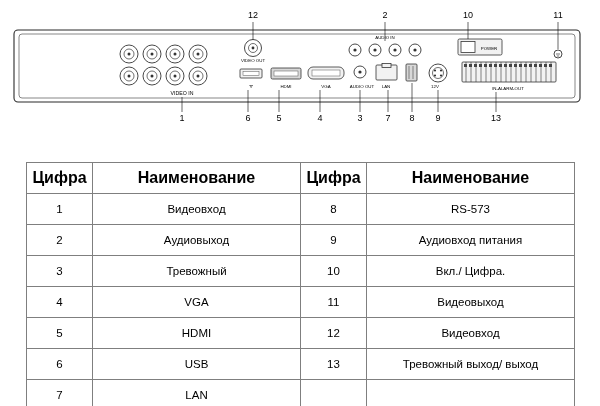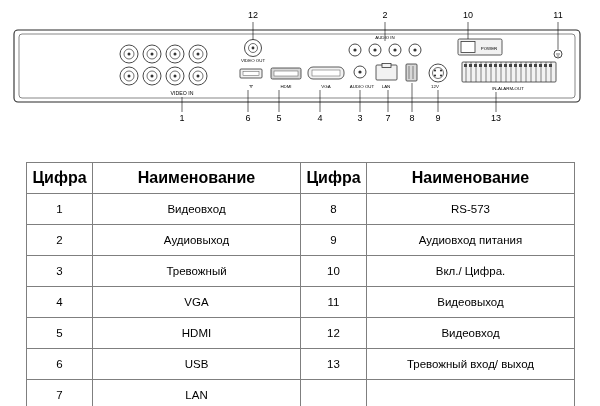--- a/index.html
+++ b/index.html
@@ -368,21 +368,21 @@
       <tr>
         <td>5</td>
         <td>HDMI</td>
         <td>12</td>
         <td>Видеовход</td>
       </tr>
       <tr>
         <td>6</td>
         <td>USB</td>
         <td>13</td>
-        <td>Тревожный вход/ выход</td>
+        <td>Тревожный выход/ выход</td>
       </tr>
       <tr>
         <td>7</td>
         <td>LAN</td>
         <td class="empty-cell"></td>
         <td class="empty-cell"></td>
       </tr>
     </tbody>
   </table>
 </div>

